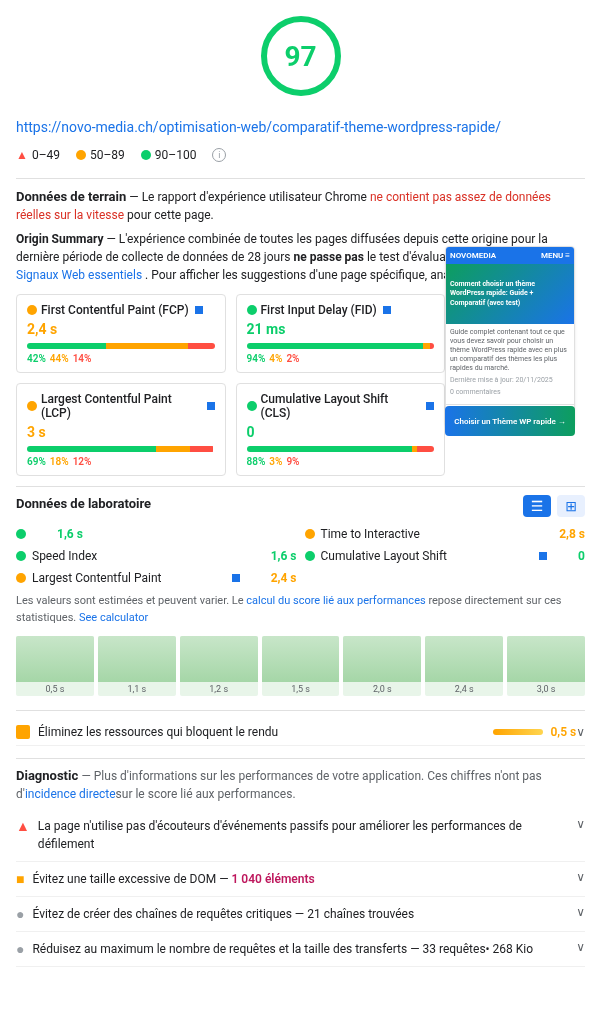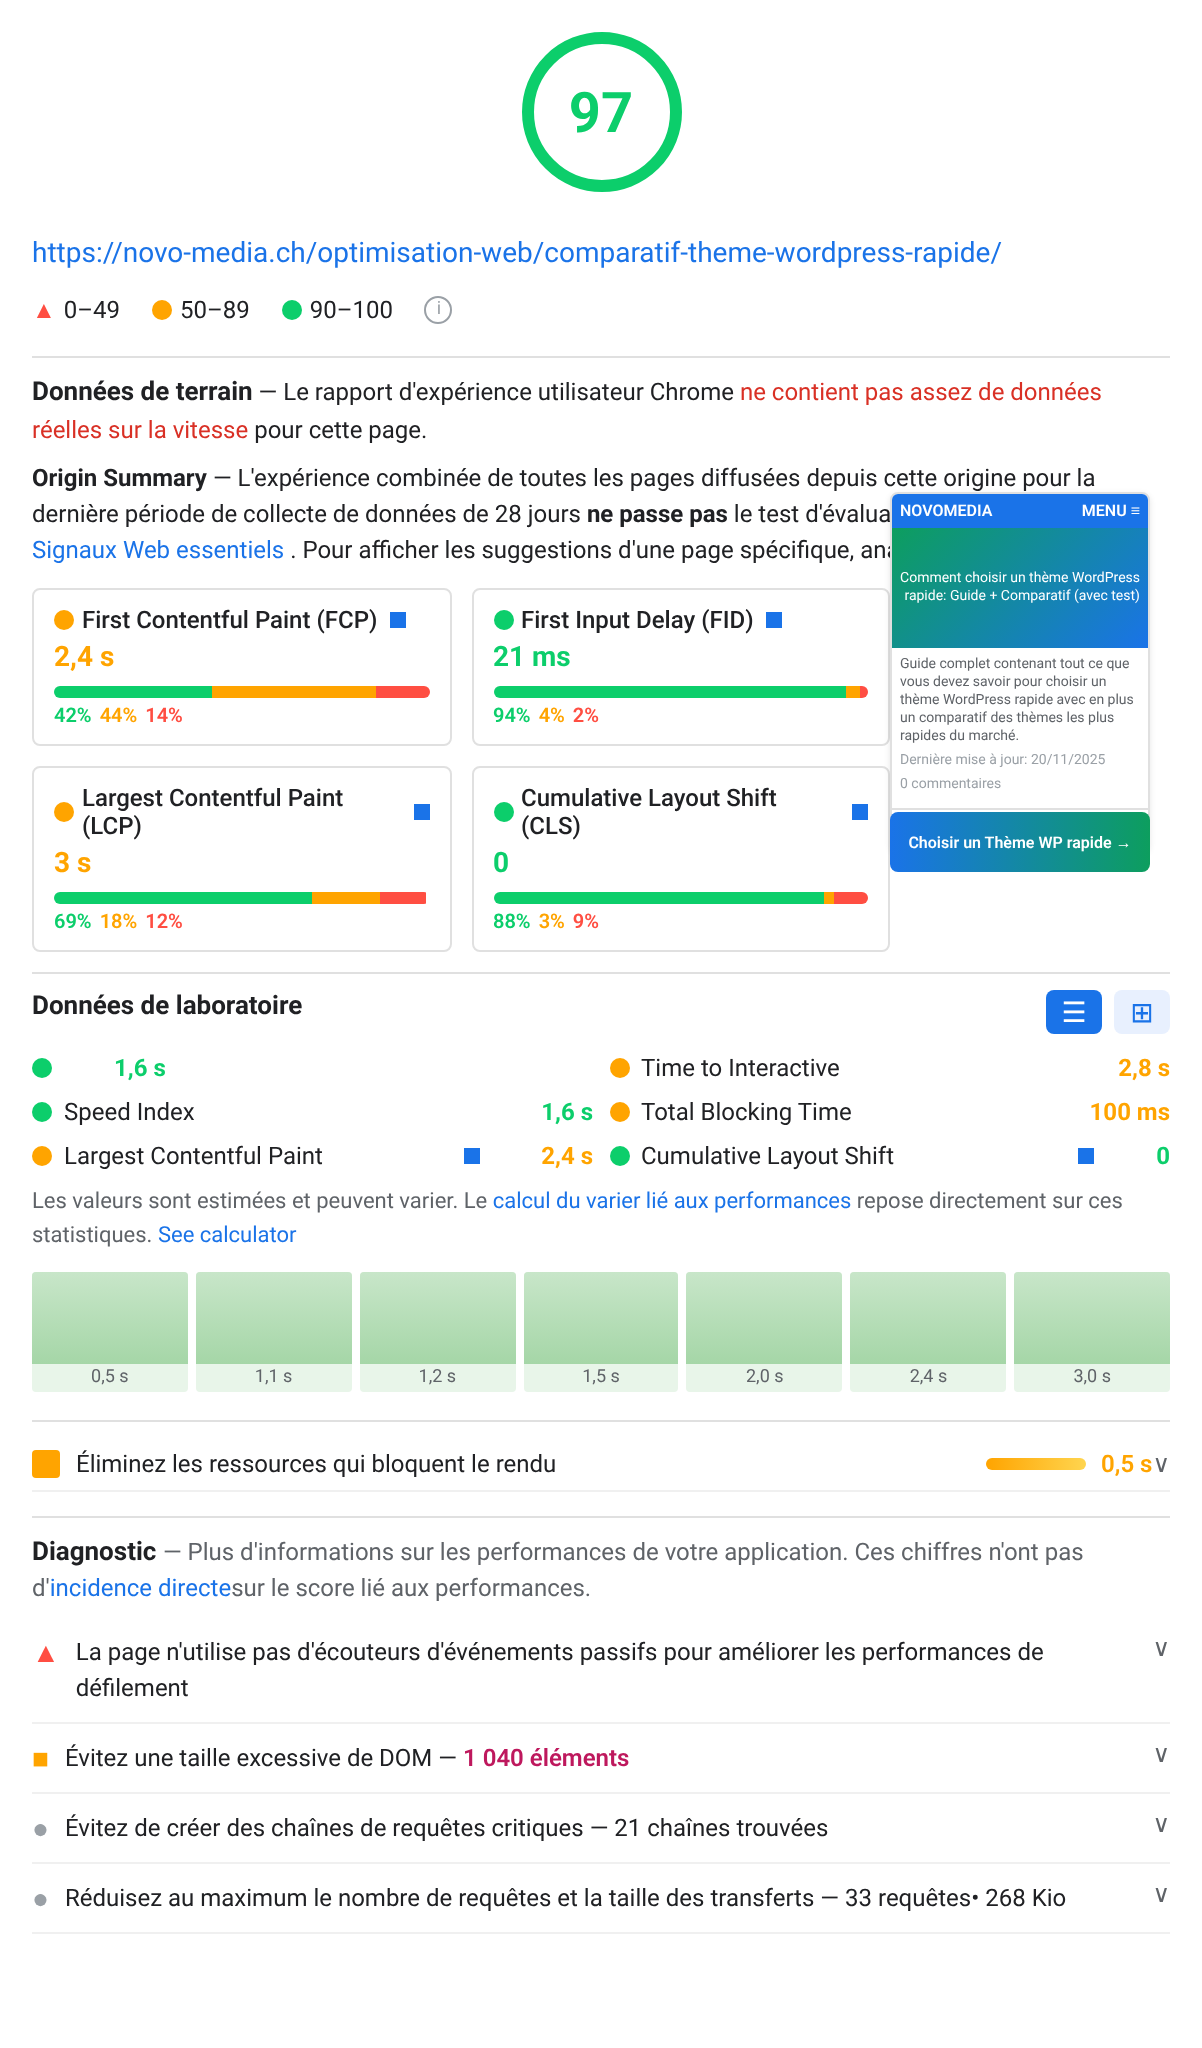--- a/index.html
+++ b/index.html
@@ -265,22 +265,22 @@
       font-weight: 600;
     }
     .sidebar-img {
       background: linear-gradient(135deg, #0d9e5e, #1a73e8);
       height: 60px;
       display: flex;
       align-items: center;
       justify-content: center;
       color: #fff;
       font-size: 8px;
-      font-weight: 400;
-      text-align: right;
+      font-weight: 700;
+      text-align: left;
       padding: 4px;
       line-height: 1.3;
     }
     .sidebar-body { padding: 4px; }
     .sidebar-desc { font-size: 7px; color: #5f6368; line-height: 1.3; margin-bottom: 3px; }
     .sidebar-meta { font-size: 7px; color: #9aa0a6; margin-bottom: 4px; }
     .sidebar-footer {
       font-size: 7px;
       color: #5f6368;
       padding: 2px 4px;
@@ -504,36 +504,31 @@
           </div>
         </div>
 
         <div>
           <div class="lab-item">
             <span class="lab-dot" style="background:#ffa400;"></span>
             <span class="lab-label">Time to Interactive</span>
             <span class="lab-value val-orange">2,8 s</span>
           </div>
           <div class="lab-item" style="margin-top:8px;">
-            <span class="lab-dot" style="background:#ffa400;"></span>
-            <span class="lab-label">Total Blocking Time</span>
-            <span class="lab-value val-orange">100 ms</span>
-          </div>
-          <div class="lab-item" style="margin-top:8px;">
             <span class="lab-dot" style="background:#0cce6b;"></span>
             <span class="lab-label">Cumulative Layout Shift</span>
             <span class="small-square"></span>
             <span class="lab-value val-green">0</span>
           </div>
         </div>
       </div>
 
       <div class="lab-note">
         <span>Les valeurs sont estimées et peuvent varier. Le</span>
-        <span class="link-blue">calcul du varier lié aux performances</span>
+        <span class="link-blue">calcul du score lié aux performances</span>
         <span>repose directement sur ces statistiques.</span>
         <span class="link-blue">See calculator</span>
       </div>
 
       <div class="thumbnails">
         <div class="thumb">
           <div class="thumb-inner"></div>
           <span class="thumb-time">0,5 s</span>
         </div>
         <div class="thumb">

